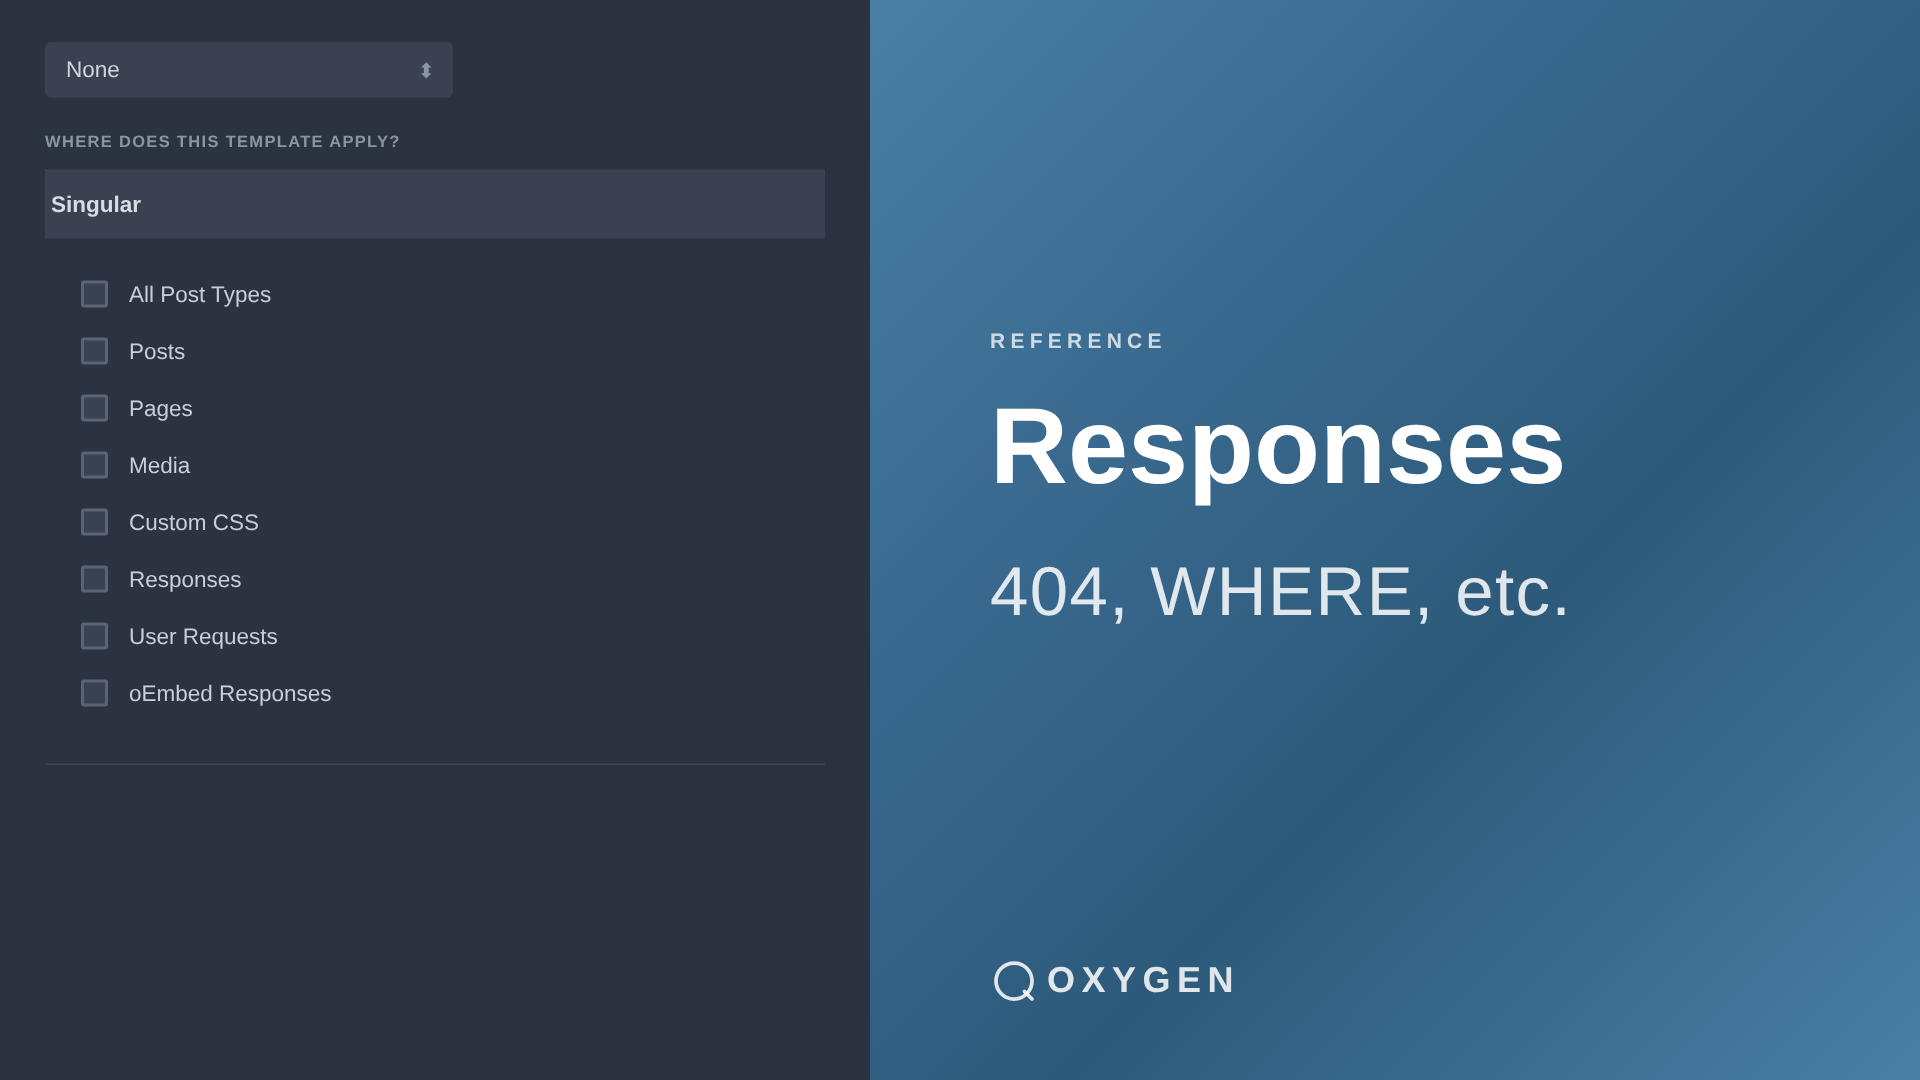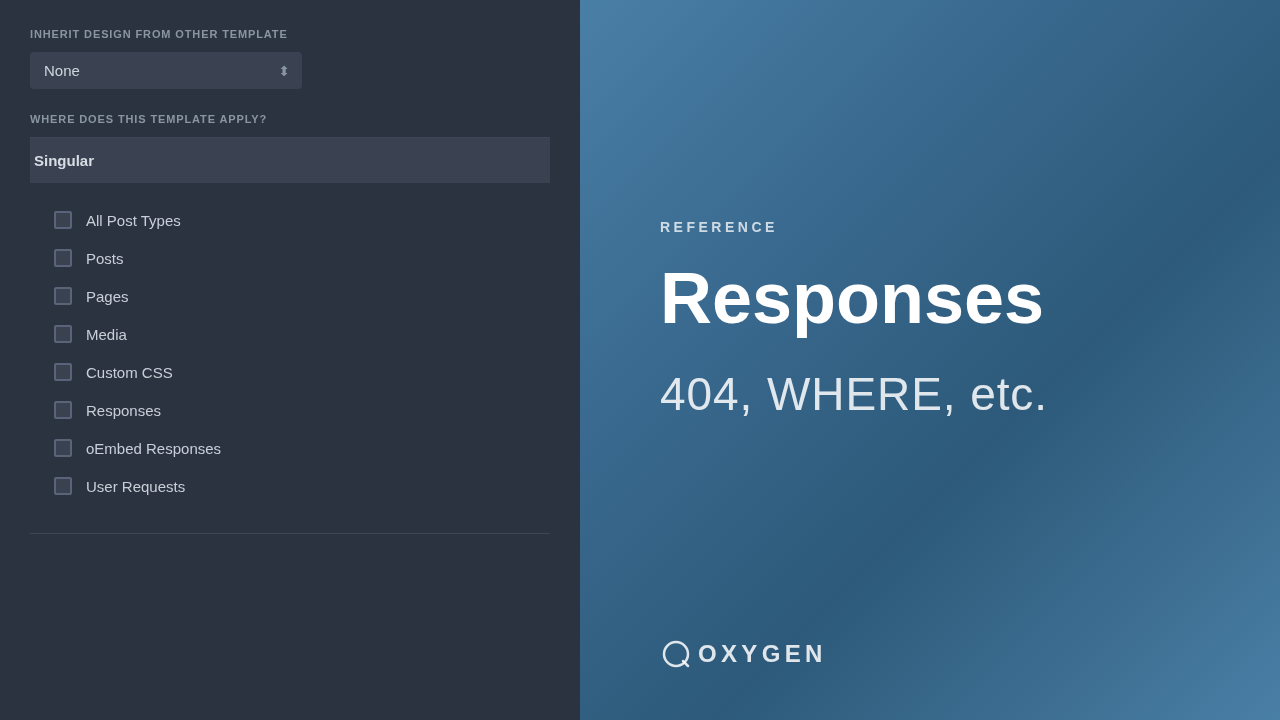--- a/index.html
+++ b/index.html
@@ -191,21 +191,20 @@
       width: 32px;
       height: 32px;
       margin-right: 4px;
     }
   </style>
 </head>
 <body>
 
 <div class="left-panel">
 
-  <div class="section-label">INHERIT DESIGN FROM OTHER TEMPLATE</div>
 
   <div class="select-wrapper">
     <select>
       <option>None</option>
     </select>
     <span class="select-arrow">⬍</span>
   </div>
 
   <div class="where-label">WHERE DOES THIS TEMPLATE APPLY?</div>
 
@@ -238,27 +237,27 @@
         <input type="checkbox" id="custom-css" style="">
         <label for="custom-css">Custom CSS</label>
       </div>
 
       <div class="checkbox-item">
         <input type="checkbox" id="changesets" style="">
         <label for="changesets">Responses</label>
       </div>
 
       <div class="checkbox-item">
+        <input type="checkbox" id="user-requests" style="">
+        <label for="user-requests">User Requests</label>
+      </div>
+
+      <div class="checkbox-item">
         <input type="checkbox" id="oembed-responses" style="">
         <label for="oembed-responses">oEmbed Responses</label>
-      </div>
-
-      <div class="checkbox-item">
-        <input type="checkbox" id="user-requests" style="">
-        <label for="user-requests">User Requests</label>
       </div>
 
     </div>
 
     <div class="divider-bottom"></div>
   </div>
 
 </div>
 
 <div class="right-panel">

